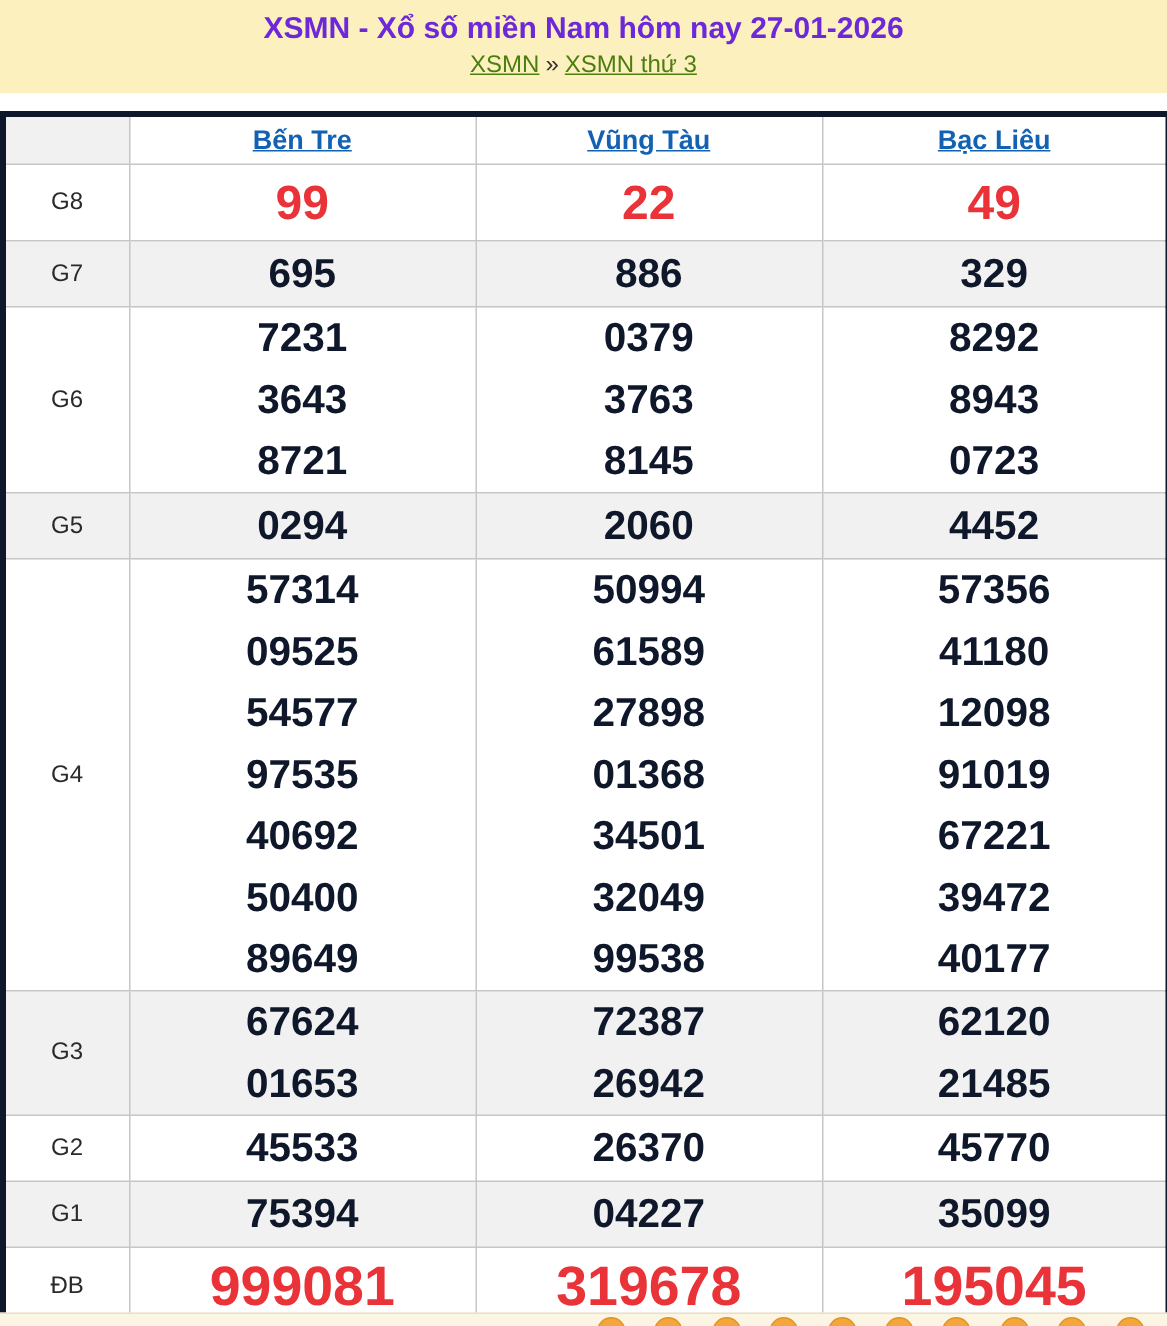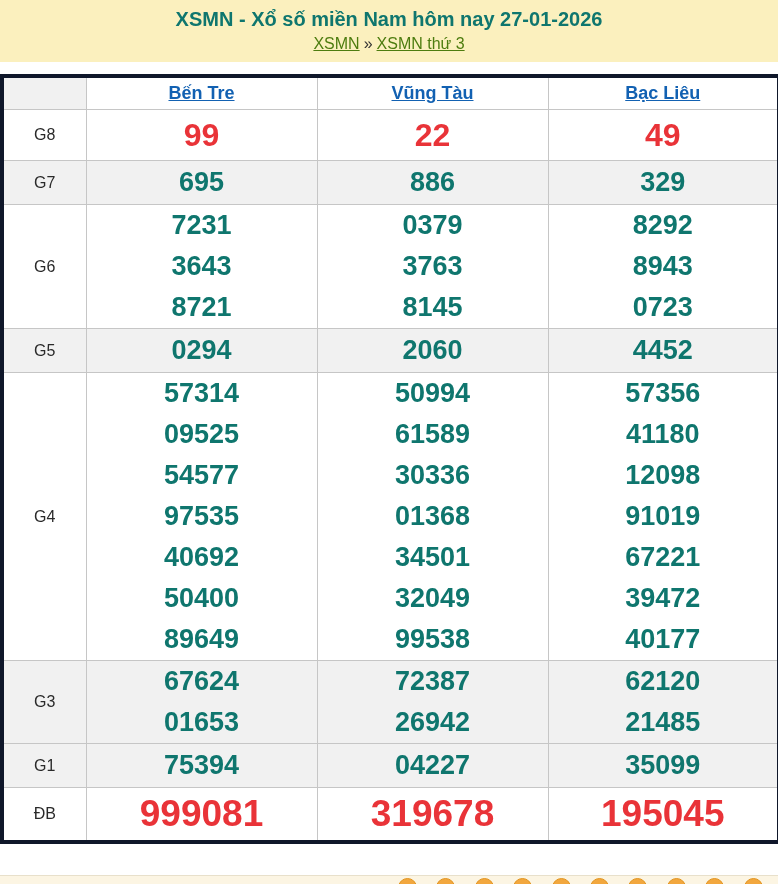--- a/index.html
+++ b/index.html
@@ -14,21 +14,21 @@
     height:62px;
     text-align:center;
     padding-top:6px;
     box-sizing:border-box;
   }
   .banner h1{
     margin:0;
     font-size:20px;
     line-height:26px;
     font-weight:bold;
-    color:#0f766e;
+    color:#6d28d9;
   }
   .crumbs{
     margin-top:2px;
     font-size:16px;
     line-height:20px;
   }
   .crumbs a{
     color:#4d7c0f;
     text-decoration:underline;
     cursor:pointer;
@@ -68,21 +68,21 @@
     font-weight:normal;
     font-size:16px;
     color:#2A2A2A;
     background:#ffffff;
   }
   tr.shaded th.plabel{background:#F1F1F1;}
   .num{
     font-weight:bold;
     font-size:27px;
     line-height:41px;
-    color:#0f766e;
+    color:#0f172a;
     white-space:nowrap;
   }
   tr.size-big td{height:50px;}
   tr.size-big .num{font-size:32px;line-height:50px;color:#E93338;}
   tr.size-huge td{height:52px;}
   tr.size-huge .num{font-size:37px;line-height:52px;color:#E93338;}
   tr.single td{height:43px;}
   
   .bottom-strip{
     position:absolute;
@@ -189,21 +189,21 @@
           <div class="num">09525</div>
           <div class="num">54577</div>
           <div class="num">97535</div>
           <div class="num">40692</div>
           <div class="num">50400</div>
           <div class="num">89649</div>
         </td>
         <td>
           <div class="num">50994</div>
           <div class="num">61589</div>
-          <div class="num">30336</div>
+          <div class="num">27898</div>
           <div class="num">01368</div>
           <div class="num">34501</div>
           <div class="num">32049</div>
           <div class="num">99538</div>
         </td>
         <td>
           <div class="num">57356</div>
           <div class="num">41180</div>
           <div class="num">12098</div>
           <div class="num">91019</div>
@@ -218,20 +218,32 @@
           <div class="num">67624</div>
           <div class="num">01653</div>
         </td>
         <td>
           <div class="num">72387</div>
           <div class="num">26942</div>
         </td>
         <td>
           <div class="num">62120</div>
           <div class="num">21485</div>
+        </td>
+      </tr>
+      <tr class="single">
+        <th class="plabel">G2</th>
+        <td>
+          <div class="num">45533</div>
+        </td>
+        <td>
+          <div class="num">26370</div>
+        </td>
+        <td>
+          <div class="num">45770</div>
         </td>
       </tr>
       <tr class="shaded single">
         <th class="plabel">G1</th>
         <td>
           <div class="num">75394</div>
         </td>
         <td>
           <div class="num">04227</div>
         </td>

